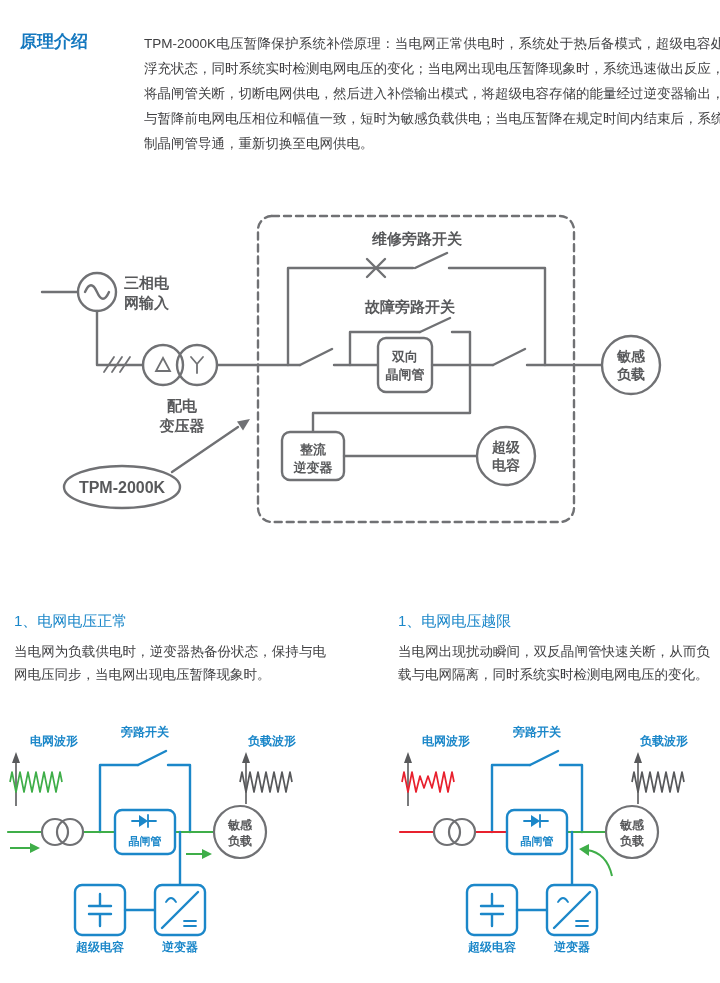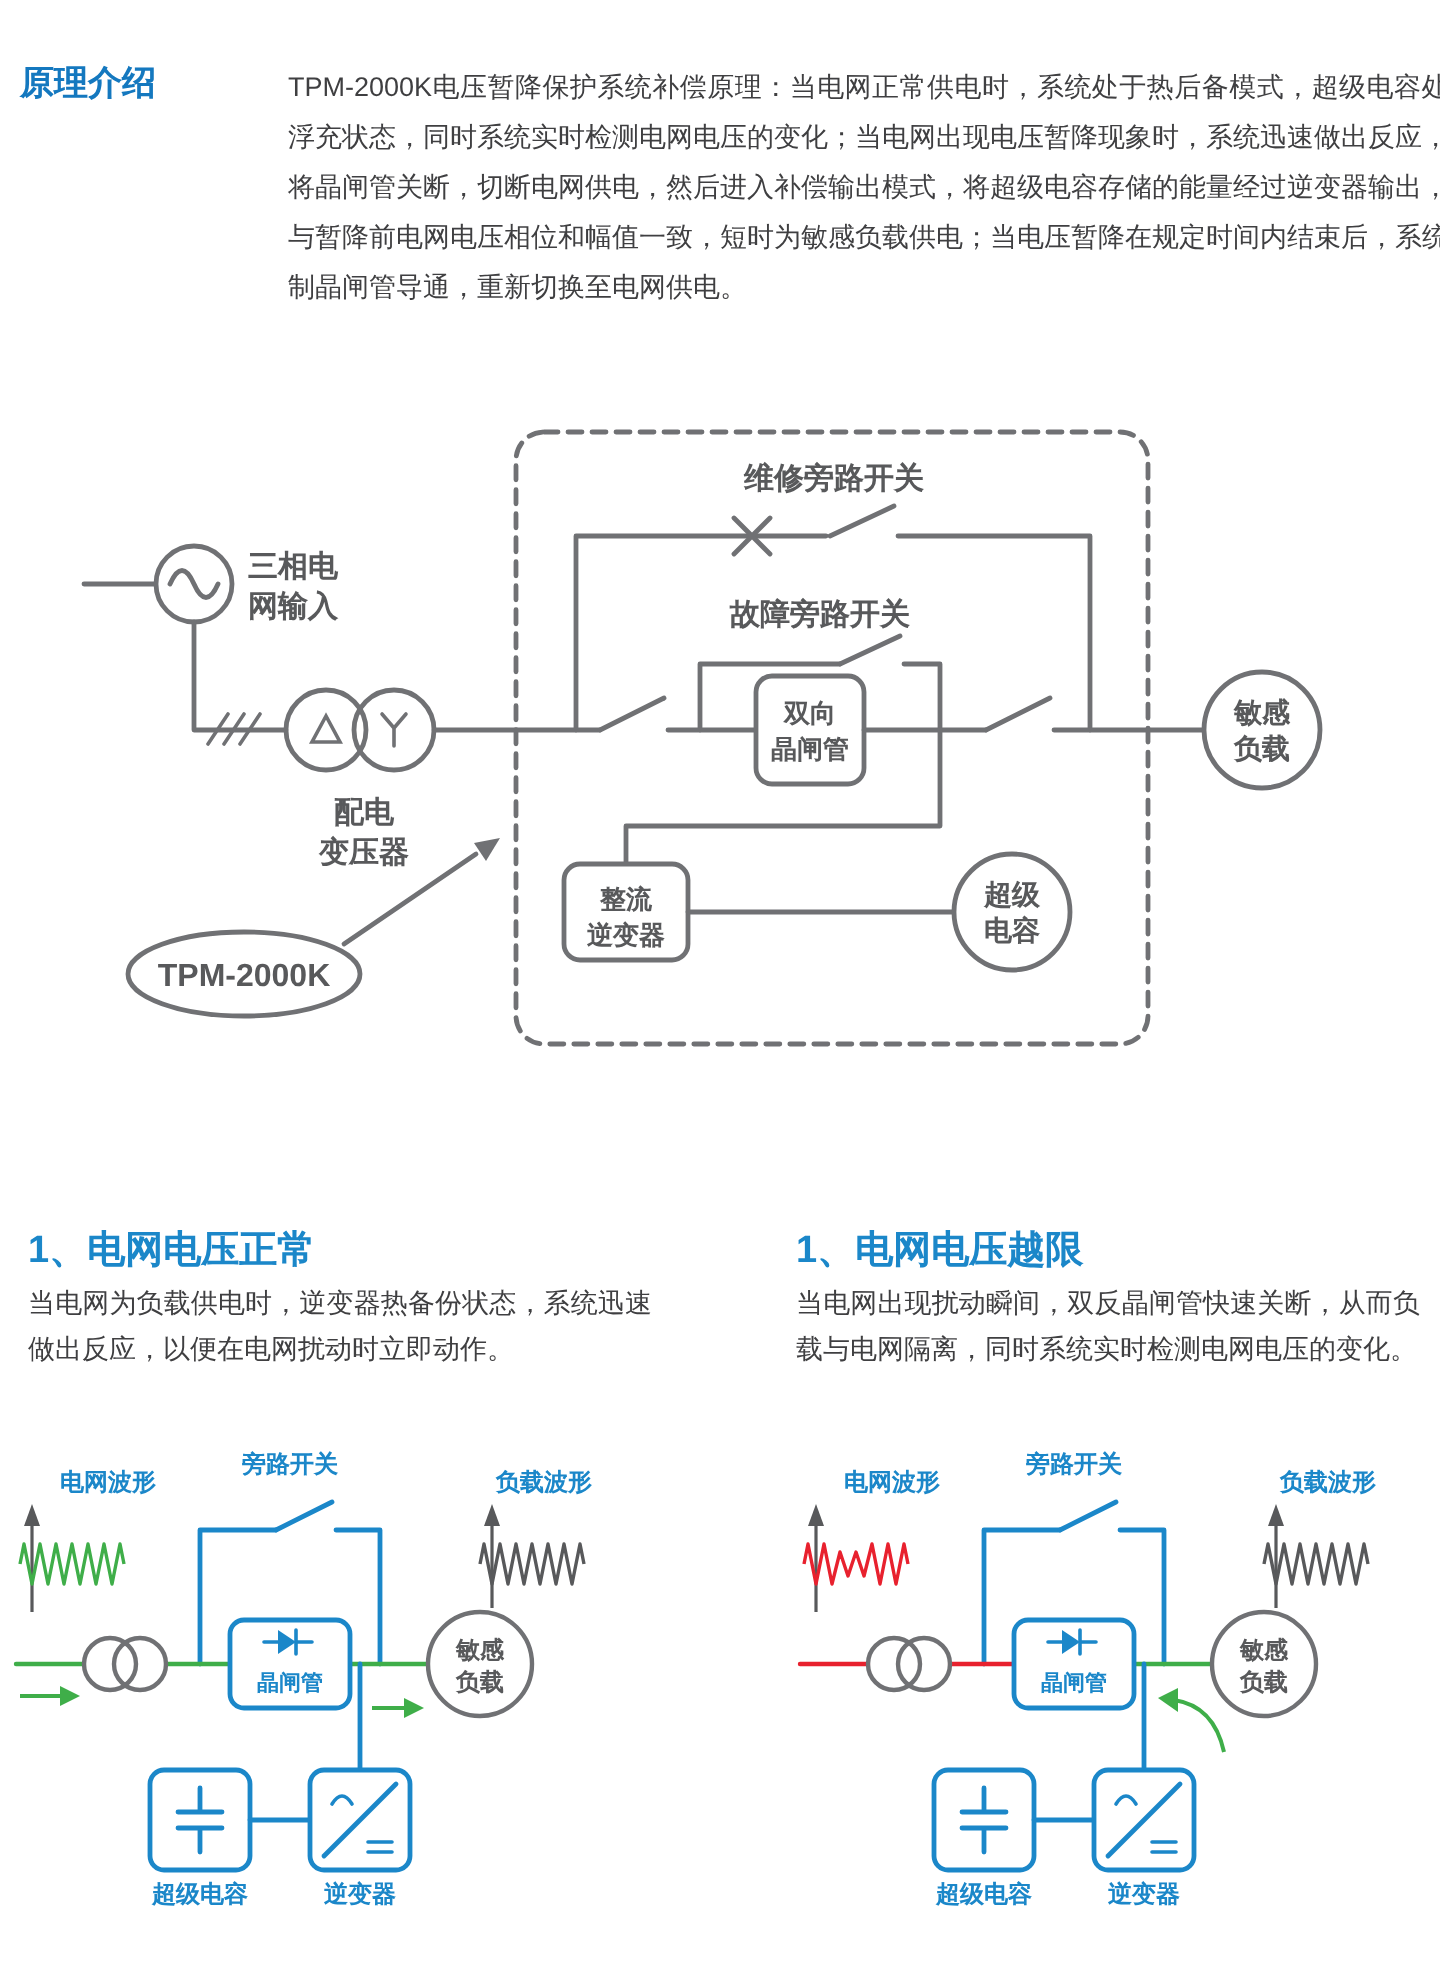--- a/index.html
+++ b/index.html
@@ -4,24 +4,24 @@
 <style>
   * { margin:0; padding:0; box-sizing:border-box; }
   html,body { background:#ffffff; }
   body {
     position:relative; width:720px; height:983px; overflow:hidden;
     font-family:"Liberation Sans","DejaVu Sans",sans-serif;
   }
   svg { position:absolute; overflow:visible; }
   svg text { font-family:"Liberation Sans","DejaVu Sans",sans-serif; font-weight:bold; }
 
-  .heading { position:absolute; left:10px; top:30px; font-size:17px; font-weight:bold; color:#1478bf; }
+  .heading { position:absolute; left:20px; top:30px; font-size:17px; font-weight:bold; color:#1478bf; }
   .intro   { position:absolute; left:110px; top:31px; width:594px; font-size:13.5px; line-height:25px;
              color:#3f3f41; text-align:justify;margin-left:34px; }
-  .sec-title { position:absolute; font-size:19px; font-weight:bold; color:#1b87c9; }
+  .sec-title { position:absolute; font-size:15px; font-weight:normal; color:#1b87c9; }
   .sec-body  { position:absolute; width:312px; font-size:13.5px; line-height:23px; color:#3f3f41; text-align:justify; }
   #s1t { left:14px;  top:612px; }
   #s1b { left:14px;  top:640px; }
   #s2t { left:398px; top:612px; }
   #s2b { left:398px; top:640px; }
 
   
   .gline  { stroke:#707174; stroke-width:2.4; stroke-linecap:round; stroke-linejoin:round; }
   .gthin  { stroke:#707174; stroke-width:1.8; stroke-linecap:round; }
   .gline2 { stroke:#707174; stroke-width:2.2; }
@@ -96,21 +96,21 @@
   <text class="gtext t14" x="506" y="252" text-anchor="middle">超级</text>
   <text class="gtext t14" x="506" y="270" text-anchor="middle">电容</text>
 
   <ellipse class="gline" cx="122" cy="287" rx="58" ry="21" fill="#ffffff"></ellipse>
   <text class="gtext t16" x="122" y="293" text-anchor="middle">TPM-2000K</text>
   <path class="gline" fill="none" d="M172 272 L238 227"></path>
   <polygon fill="#707174" points="250,219 243,230.5 237,221.5"></polygon>
 </svg>
 
 <div id="s1t" class="sec-title">1、电网电压正常</div>
-<div id="s1b" class="sec-body">当电网为负载供电时，逆变器热备份状态，系统迅速做出反应，以便在电网扰动时立即动作。</div>
+<div id="s1b" class="sec-body">当电网为负载供电时，逆变器热备份状态，保持与电网电压同步，当电网出现电压暂降现象时。</div>
 <div id="s2t" class="sec-title">1、电网电压越限</div>
 <div id="s2b" class="sec-body">当电网出现扰动瞬间，双反晶闸管快速关断，从而负载与电网隔离，同时系统实时检测电网电压的变化。</div>
 
 <svg style="left:0;top:718px" width="340" height="265" viewBox="0 0 340 265">
 
   <path class="axis" fill="none" d="M16 88 V44"></path>
   <polygon class="axhead" fill="#58595b" points="16,34 12,45 20,45"></polygon>
   <path class="wave green-s" fill="none" d="M10 64 L12 54 L16 74 L20 54 L24 74 L28 54 L32 74 L36 54 L40 74 L44 54 L48 74 L52 54 L56 74 L60 54 L62 64"></path>
   <text class="btext t12" x="54" y="27" text-anchor="middle">电网波形</text>
 

